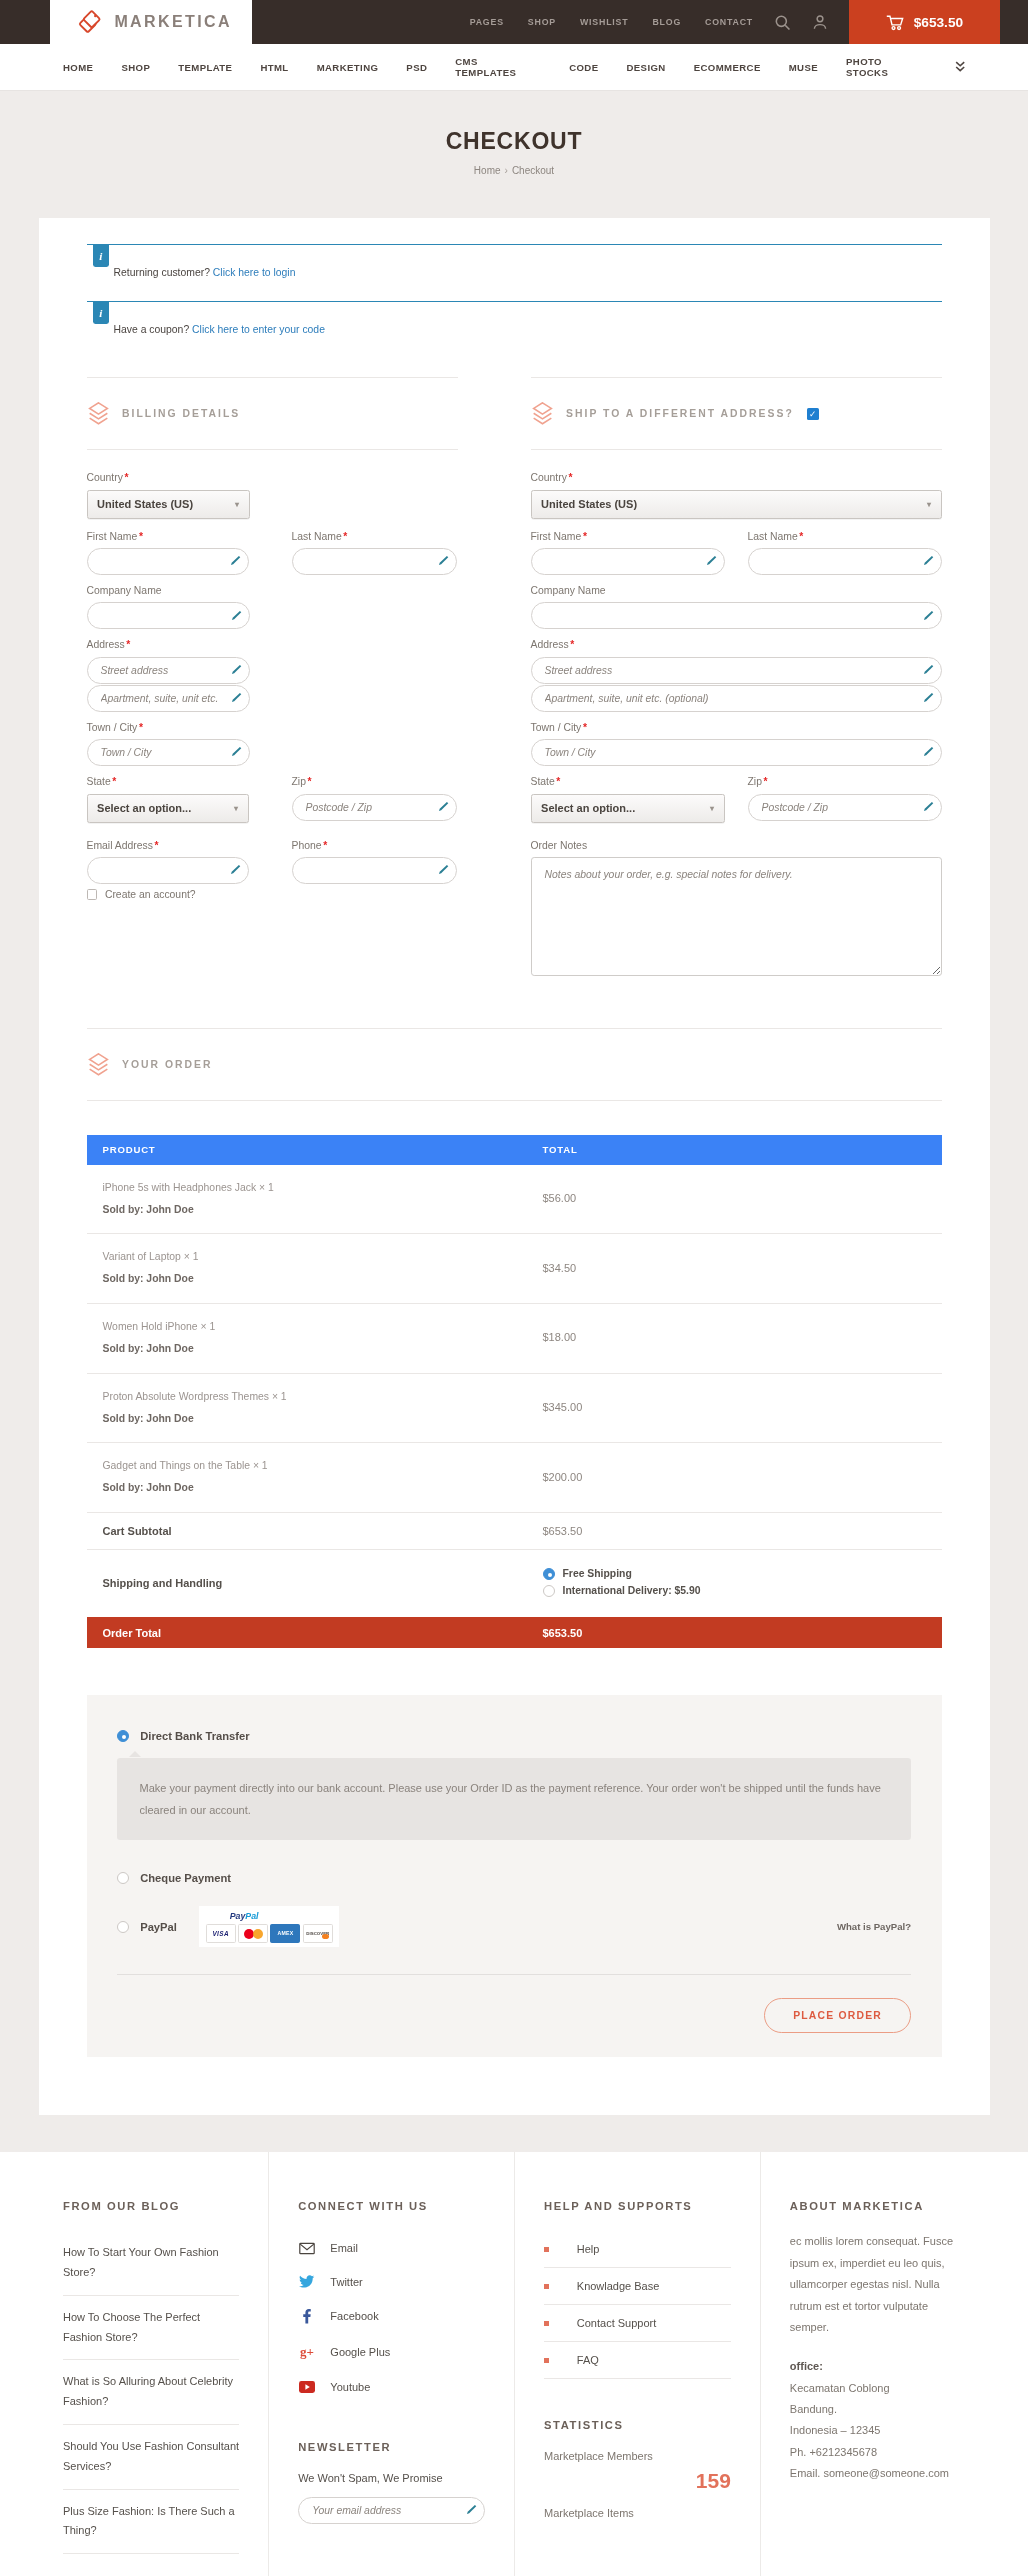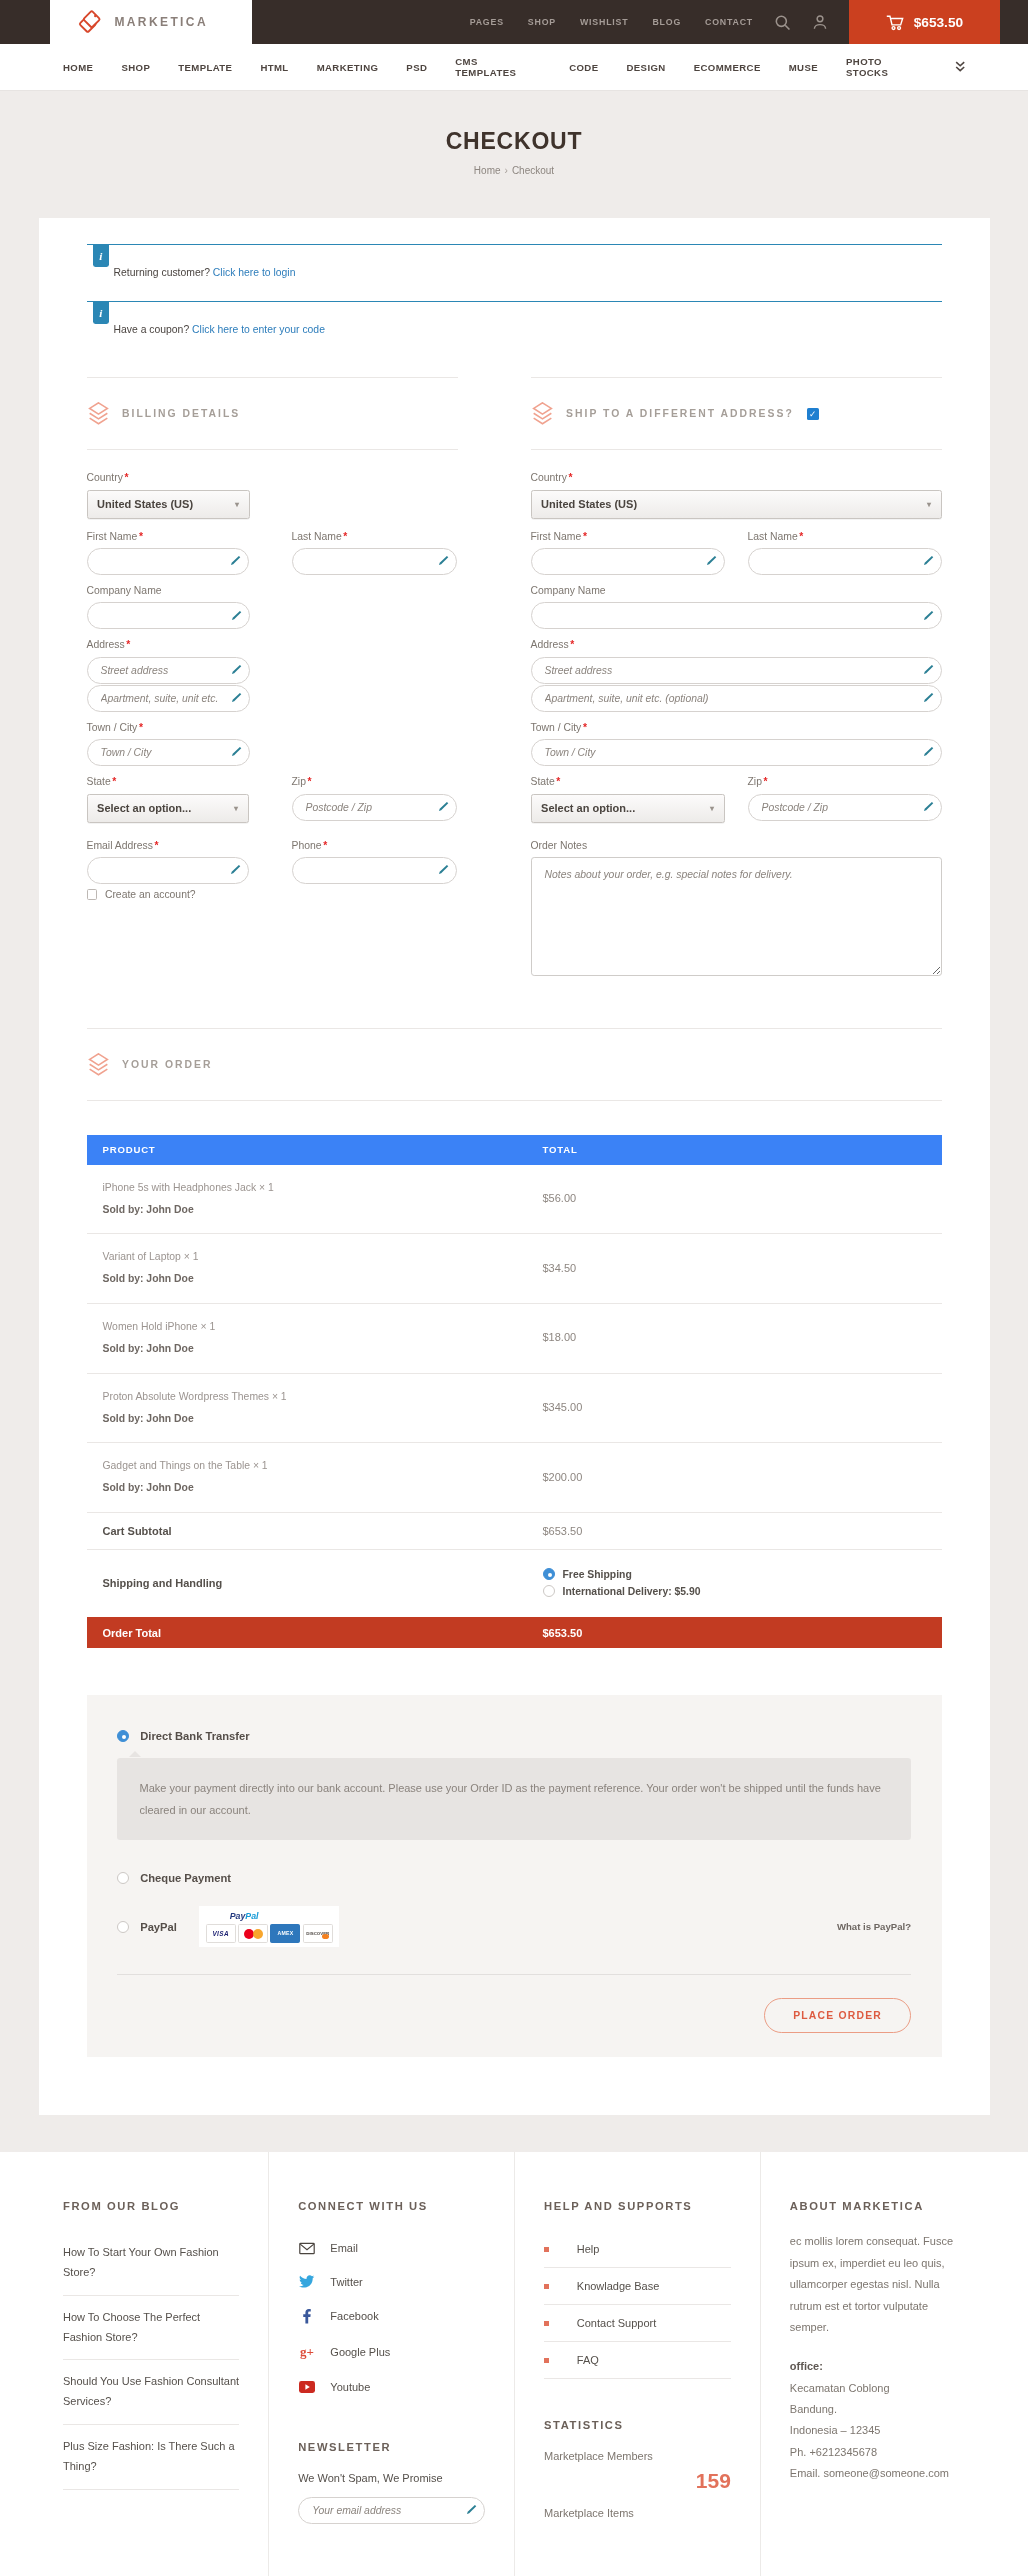--- a/index.html
+++ b/index.html
@@ -3,21 +3,21 @@
 <meta charset="utf-8">
 <style>
   * { box-sizing:border-box; margin:0; padding:0; }
   html,body { width:1028px; }
   body { background:#efecea; font-family:"Liberation Sans",sans-serif; color:#7d766f; }
   a { text-decoration:none; color:inherit; }
 
   
   .site-header { height:44px; background:#372d29; display:flex; align-items:stretch; }
   .logo-box { width:202px; margin-left:50px; background:#fff; display:flex; align-items:center; gap:10.4px; padding-left:27px; }
-  .brand { font-size:12px; font-weight:bold; letter-spacing:2.4px; color:#8a7f79;text-align:right; }
+  .brand { font-size:16px; font-weight:bold; letter-spacing:2.4px; color:#8a7f79;text-align:right; }
   .top-nav { margin-left:auto; display:flex; align-items:center; gap:24px; }
   .top-nav a { color:#a59c97; font-size:8.8px; font-weight:bold; letter-spacing:0.8px; }
   .hicon { display:flex; align-items:center; margin-left:21px; cursor:pointer; }
   .cart { width:151px; margin-left:21px; margin-right:28px; background:#cb401f; display:flex; align-items:center; justify-content:center; gap:8.8px; color:#fff; font-size:13.7px; font-weight:bold; }
 
   
   .cat-nav { background:#fff; height:47px; display:flex; align-items:center; padding:0 63px; gap:28px; border-bottom:0.8px solid #e7e4e2; }
   .cat-nav a { font-size:9.6px; font-weight:bold; color:#4e4540; letter-spacing:0.4px; }
   .cat-nav .more { margin-left:auto; display:flex; align-items:center; cursor:pointer; }
 
@@ -63,21 +63,21 @@
   .ohead { display:grid; grid-template-columns:456px 1fr; background:#3b82f6; height:30px; align-items:center; color:#fff; font-size:9.6px; font-weight:bold; letter-spacing:0.8px; }
   .ohead div:first-child { padding-left:16px; }
   .orow { display:grid; grid-template-columns:456px 1fr; border-bottom:0.8px solid #eae7e5; padding:17px 0 18.5px; align-items:center; }
   .oprod { padding-left:16px; }
   .oname { font-size:10.4px; color:#9b9490; }
   .osold { font-size:10.4px; font-weight:bold; color:#6e6762; margin-top:11.2px; }
   .oprice { font-size:11px; color:#8d8680; }
   .osub { display:grid; grid-template-columns:456px 1fr; padding:12px 0; border-bottom:0.8px solid #eae7e5; align-items:center; }
   .olabel { padding-left:16px; font-size:11px; font-weight:bold; color:#55504b; }
   .oship { display:grid; grid-template-columns:456px 1fr; padding:13.7px 0 15.3px; align-items:center; }
-  .shipopt { display:flex; align-items:center; gap:8px; font-size:10.4px; font-weight:bold; color:#55504b; margin:4.8px 0; cursor:pointer; }
+  .shipopt { display:flex; gap:8px; font-size:10.4px; font-weight:bold; color:#55504b; margin:4.8px 0; cursor:pointer; }
   .radio { width:12px; height:12px; border-radius:50%; border:0.8px solid #ccc8c5; background:#fff; position:relative; flex:none; }
   .radio.on { background:#3f8fd6; border-color:#3f8fd6; }
   .radio.on::after { content:''; position:absolute; top:4px; left:4px; width:4px; height:4px; border-radius:50%; background:#fff; }
   .ototalrow { display:grid; grid-template-columns:456px 1fr; background:#c23b22; height:30.5px; align-items:center; color:#fff; font-size:11px; font-weight:bold; }
   .ototalrow div:first-child { padding-left:16px; }
 
   
   .paybox { background:#f6f4f2; margin-top:47px; padding:35px 30.5px 24px; }
   .pm { display:flex; align-items:center; gap:11.2px; font-size:11.2px; font-weight:bold; color:#554e49; }
   .pdesc { position:relative; background:#e7e4e2; border-radius:3.2px; padding:19px 22.5px; margin:16px 0 32px; color:#8a837d; font-size:11px; line-height:2; }
@@ -509,20 +509,21 @@
       <button class="btn-pill">PLACE ORDER</button>
     </div>
   </div>
 </main>
 
 <footer class="footer">
   <div class="fcol">
     <div class="fhead">FROM OUR BLOG</div>
     <div class="blog-item">How To Start Your Own Fashion Store?</div>
     <div class="blog-item">How To Choose The Perfect Fashion Store?</div>
+    <div class="blog-item">What is So Alluring About Celebrity Fashion?</div>
     <div class="blog-item">Should You Use Fashion Consultant Services?</div>
     <div class="blog-item">Plus Size Fashion: Is There Such a Thing?</div>
   </div>
 
   <div class="fcol">
     <div class="fhead">CONNECT WITH US</div>
     <div class="soc">
       <span class="si">
         <svg width="16" height="13" viewBox="0 0 20 16" fill="none" stroke="#4a443f" stroke-width="1.5">
             <rect x="1" y="1.5" width="18" height="13" rx="1"></rect>

